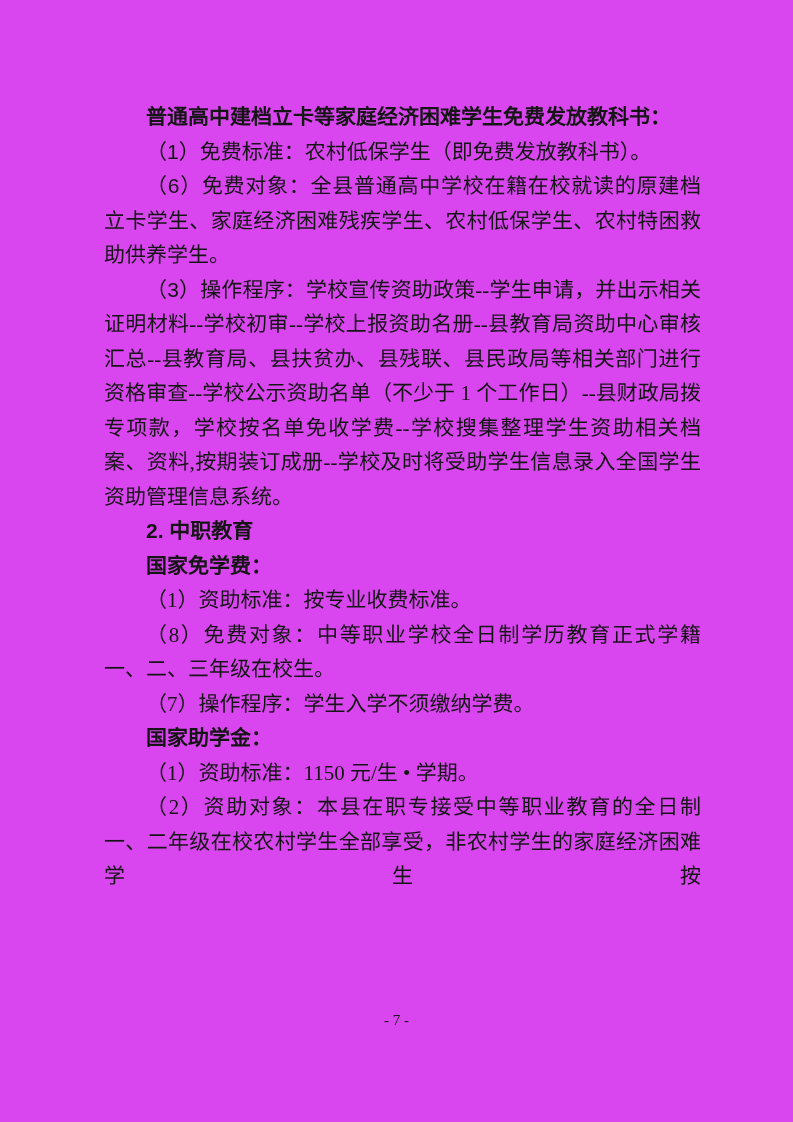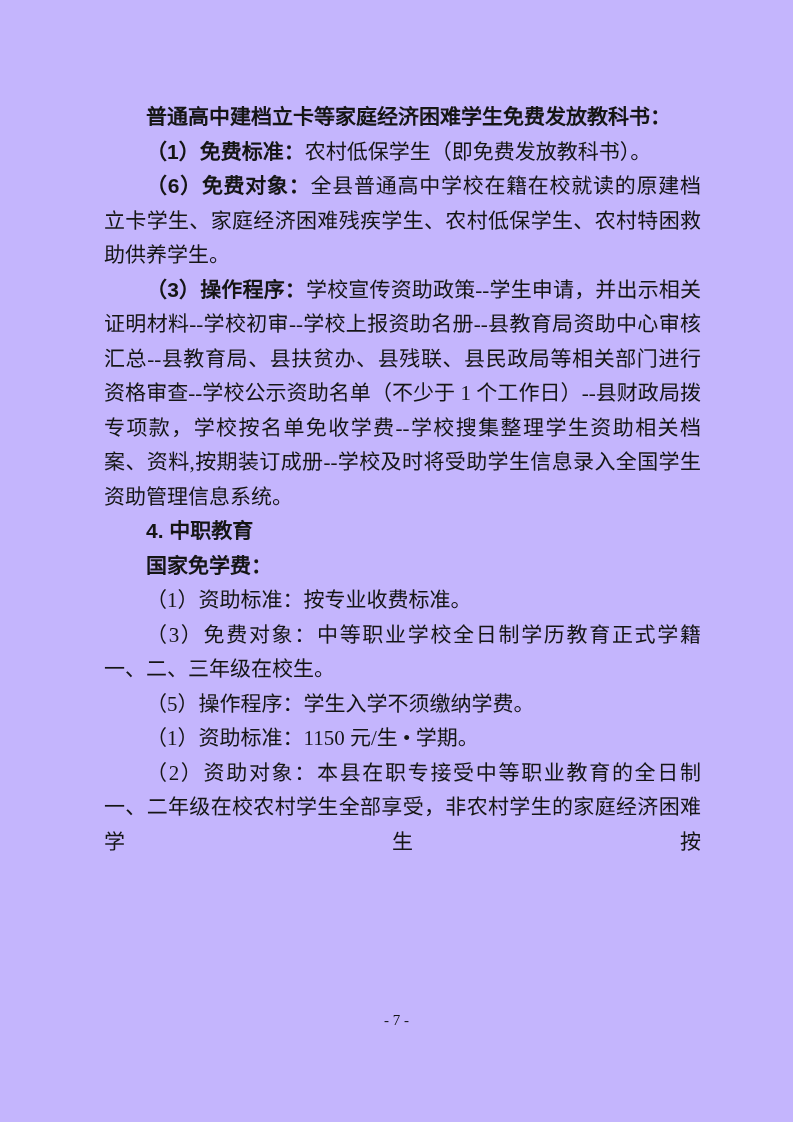--- a/index.html
+++ b/index.html
@@ -4,21 +4,21 @@
 <style>
   html, body {
     margin: 0;
     padding: 0;
     background: #ffffff;
   }
   .page {
     position: relative;
     width: 793px;
     height: 1122px;
-    background: #c4b5fd;
+    background: #d946ef;
     overflow: hidden;
     color: #111111;
   }
   .content {
     position: absolute;
     left: 104px;
     top: 100px;
     width: 597px;
   }
   .content p {
@@ -29,21 +29,21 @@
     line-height: 34.5px;
     text-align: justify;
     text-indent: 2em;
     color: #151515;
   }
   .content p.bold {
     font-weight: 700;
     font-family: "Liberation Sans", "DejaVu Sans", sans-serif;
   }
   .lbl {
-    font-weight: 700;
+    font-weight: 400;
     font-family: "Liberation Sans", "DejaVu Sans", sans-serif;
   }
   .cont {
     text-align-last: justify;
   }
   .footer {
     position: absolute;
     left: 0;
     top: 1012px;
     width: 100%;
@@ -60,32 +60,33 @@
   <div class="content">
 
     <p class="bold">普通高中建档立卡等家庭经济困难学生免费发放教科书：</p>
 
     <p><span class="lbl">（1）免费标准：</span><span>农村低保学生（即免费发放教科书）。</span></p>
 
     <p><span class="lbl">（6）免费对象：</span><span>全县普通高中学校在籍在校就读的原建档立卡学生、家庭经济困难残疾学生、农村低保学生、农村特困救助供养学生。</span></p>
 
     <p><span class="lbl">（3）操作程序：</span><span>学校宣传资助政策--学生申请，并出示相关证明材料--学校初审--学校上报资助名册--县教育局资助中心审核汇总--县教育局、县扶贫办、县残联、县民政局等相关部门进行资格审查--学校公示资助名单（不少于 1 个工作日）--县财政局拨专项款，学校按名单免收学费--学校搜集整理学生资助相关档案、资料,按期装订成册--学校及时将受助学生信息录入全国学生资助管理信息系统。</span></p>
 
-    <p class="bold">4. 中职教育</p>
+    <p class="bold">2. 中职教育</p>
 
 
 
     <p class="bold">国家免学费：</p>
 
     <p>（1）资助标准：按专业收费标准。</p>
 
-    <p>（3）免费对象：中等职业学校全日制学历教育正式学籍一、二、三年级在校生。</p>
+    <p>（8）免费对象：中等职业学校全日制学历教育正式学籍一、二、三年级在校生。</p>
 
-    <p>（5）操作程序：学生入学不须缴纳学费。</p>
+    <p>（7）操作程序：学生入学不须缴纳学费。</p>
 
+    <p class="bold">国家助学金：</p>
 
     <p>（1）资助标准：1150 元/生 • 学期。</p>
 
     <p class="cont">（2）资助对象：本县在职专接受中等职业教育的全日制一、二年级在校农村学生全部享受，非农村学生的家庭经济困难学生按</p>
 
   </div>
 
   <div class="footer">- 7 -</div>
 </div>
 

